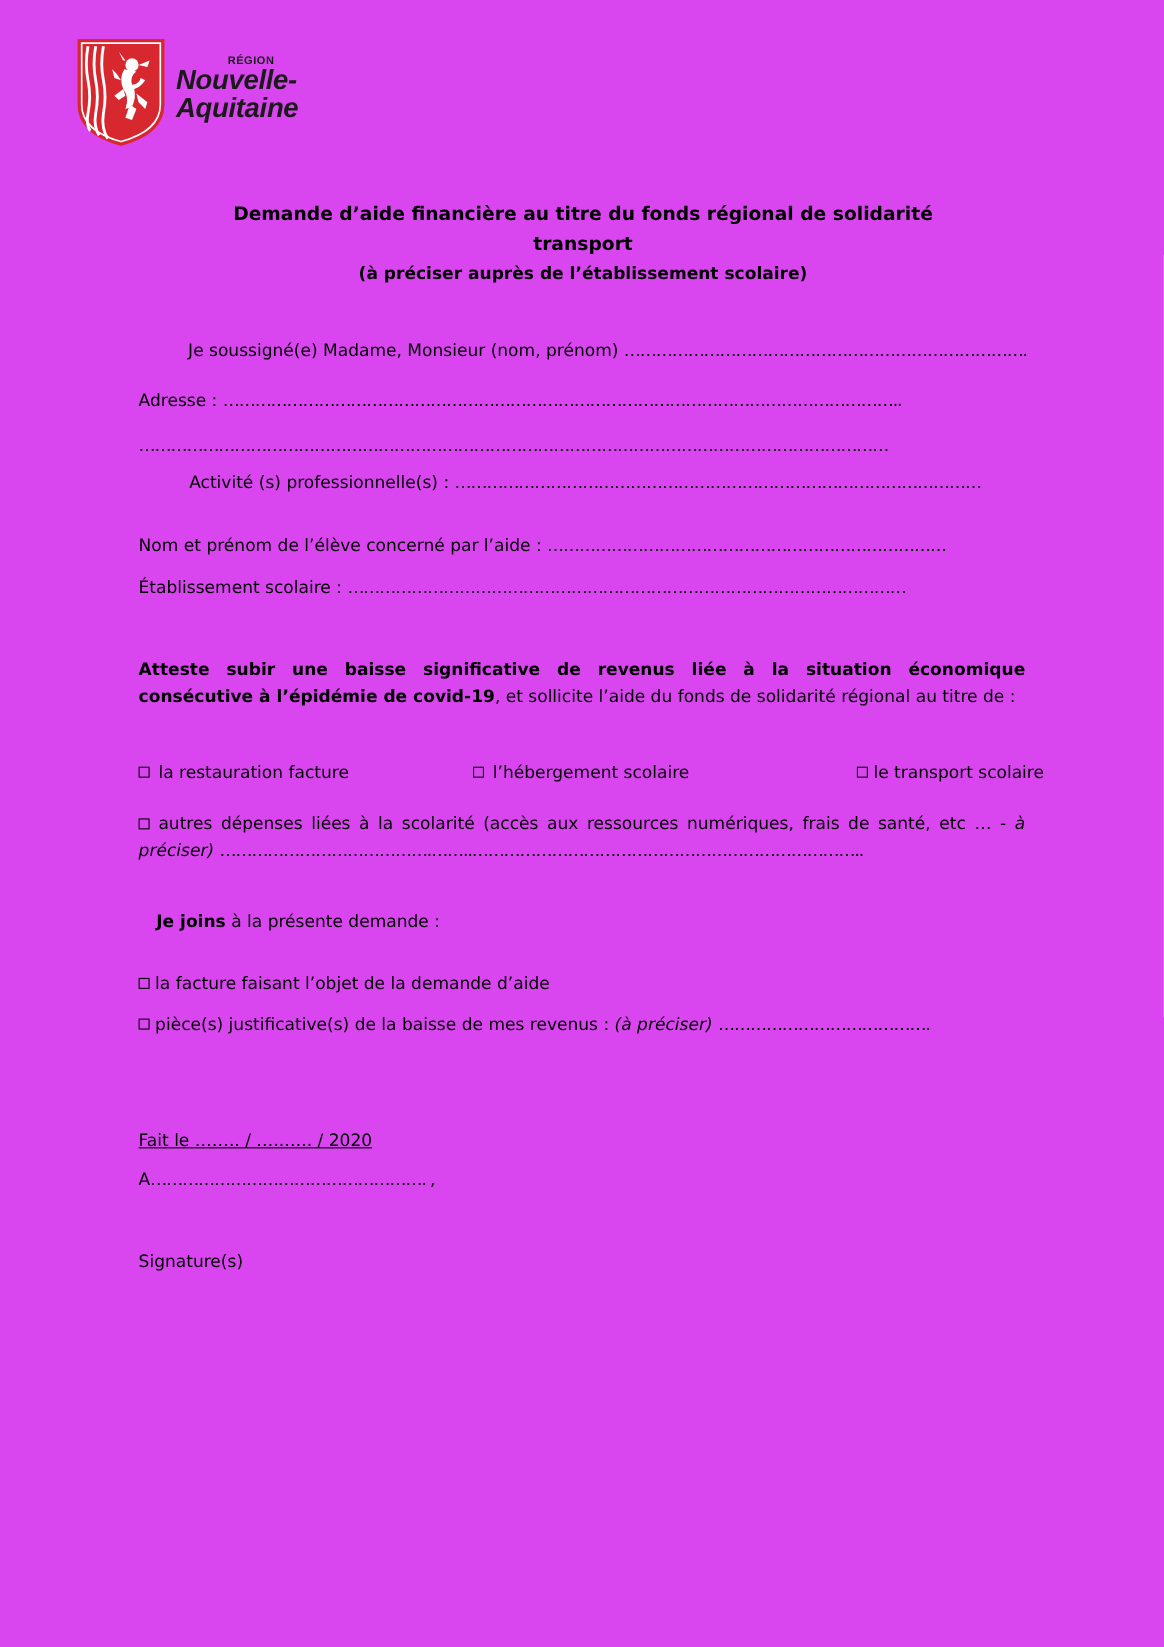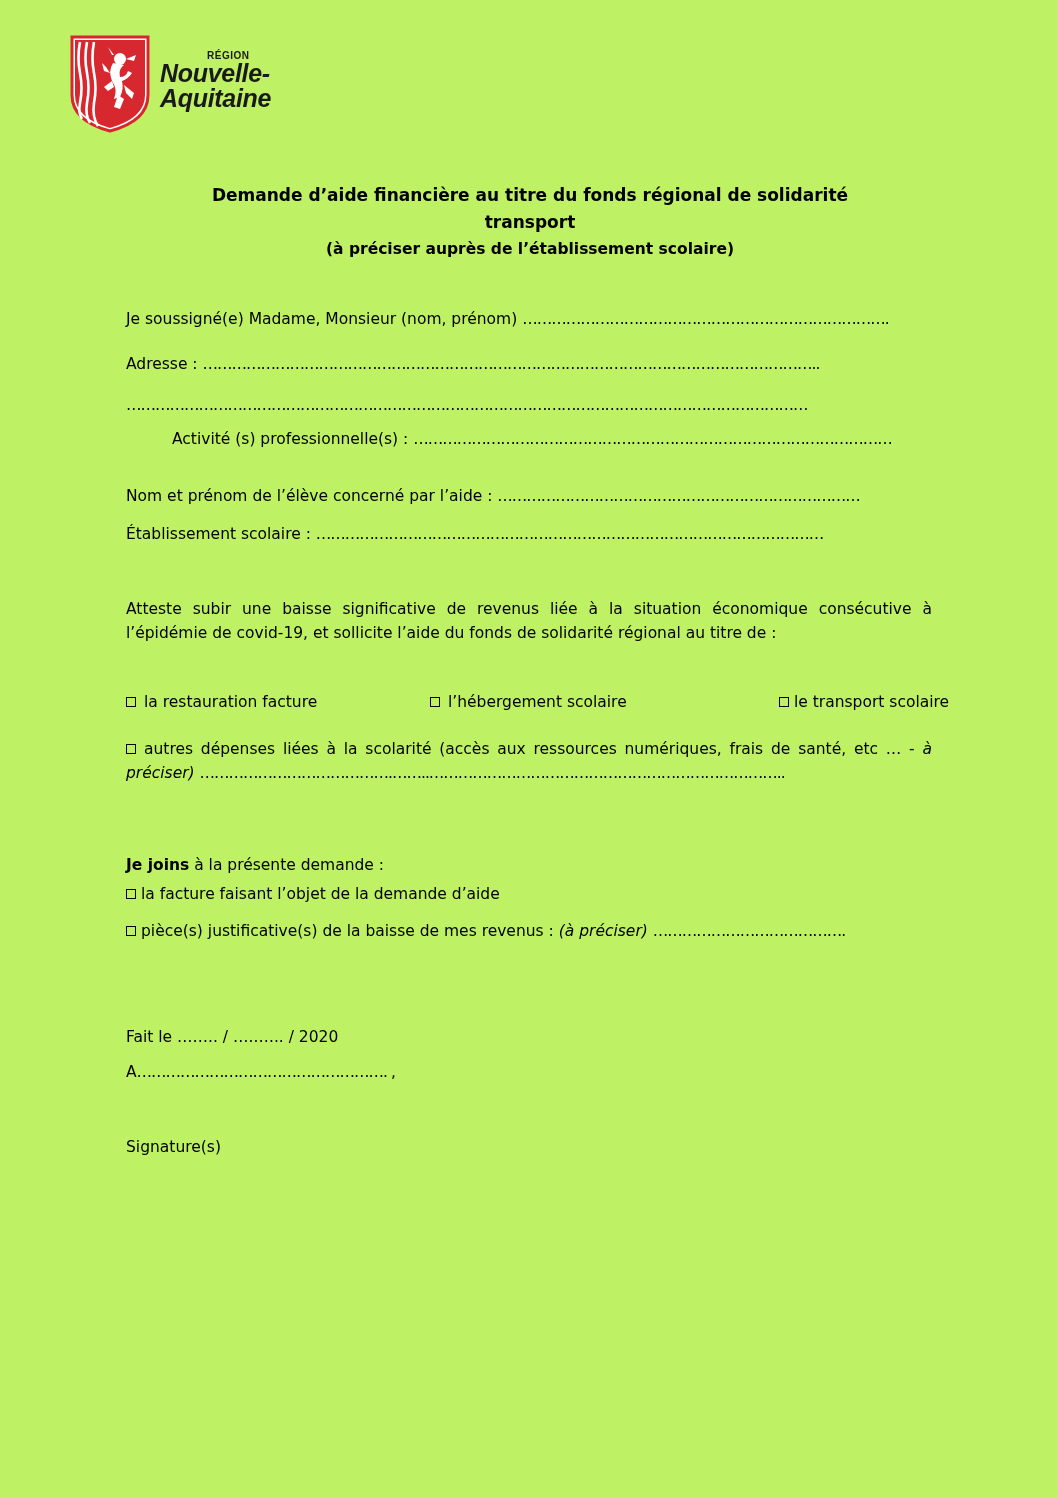--- a/index.html
+++ b/index.html
@@ -1,38 +1,38 @@
 <!DOCTYPE html>
 <html><head>
 <meta charset="utf-8">
 <style>
   html, body { margin: 0; padding: 0; background: #ffffff; }
   body { width: 1058px; height: 1497px; position: relative; overflow: hidden;
          font-family: "DejaVu Sans", sans-serif; color: #000; }
-  .page { position: absolute; left: 0; top: 0; width: 1058px; height: 1497px; background: #bef264; }
+  .page { position: absolute; left: 0; top: 0; width: 1058px; height: 1497px; background: #d946ef; }
 
   
   .logo { position: absolute; left: 68px; top: 33px; width: 220px; height: 102px; }
   .shield { position: absolute; left: 0; top: 0; width: 84px; height: 100px; }
   .logo-text { position: absolute; left: 92px; top: 16px; font-family: "Liberation Sans", sans-serif; }
   .logo-region { position: absolute; left: 47px; top: 1px; font-size: 10px; font-weight: bold; letter-spacing: 0.5px; white-space: nowrap; color: #1a1a1a; }
   .logo-line { position: absolute; left: 0; font-size: 25px; font-weight: bold; font-style: italic; white-space: nowrap; line-height: 25px; color: #1a1a1a; letter-spacing: -0.3px; }
   .logo-line1 { top: 12px; }
   .logo-line2 { top: 37px; }
 
   
   .title-block { position: absolute; left: 120px; top: 180px; width: 820px; text-align: center; }
   .title { font-weight: bold; font-size: 17px; line-height: 23px; margin: 4px; }
   .subtitle { font-weight: bold; font-size: 15.5px; line-height: 22px; margin: 0; }
 
   
   .line { position: absolute; left: 126px; font-size: 15.5px; white-space: nowrap; line-height: 20px; }
   .dots { letter-spacing: -1px; }
   .para { position: absolute; left: 126px; width: 806px; font-size: 15.5px; line-height: 24px; text-align: justify; }
-  .para b { font-weight: normal; }
+  .para b { font-weight: bold; }
   .cb { display: inline-block; width: 10px; height: 10px; border: 1.3px solid #000; vertical-align: 0px; margin-right: 8px; box-sizing: border-box; }
   .opt { position: absolute; font-size: 15.5px; white-space: nowrap; line-height: 20px; }
   i { font-style: italic; }
 </style>
 </head>
 <body>
 
 <div class="page">
 
   <div class="logo">
@@ -61,21 +61,21 @@
       <span class="logo-line logo-line2">Aquitaine</span>
     </div>
   </div>
 
   <div class="title-block">
     <p class="title">Demande d’aide financière au titre du fonds régional de solidarité</p>
     <p class="title">transport</p>
     <p class="subtitle">(à préciser auprès de l’établissement scolaire)</p>
   </div>
 
-  <div class="line" style="top:309px;">
+  <div class="line" style="top:309px;margin-left:45px;">
     <span>Je soussigné(e) Madame, Monsieur (nom, prénom)</span>
     <span class="dots">………………………………………………………………….</span>
   </div>
 
   <div class="line" style="top:354px;">
     <span>Adresse :</span>
     <span class="dots">………………………………………………………………………………………………………………..</span>
   </div>
   <div class="line" style="top:395px;">
     <span class="dots">……………………………………………………………………………………………………………………………</span>
@@ -109,36 +109,36 @@
   <div class="opt" style="left:733px; top:692px;padding-left:46px;">
     <span class="cb" style="margin-right:5px;"></span><span>le transport scolaire</span>
   </div>
 
   <div class="para" style="top:737px;">
     <span class="cb"></span><span>autres dépenses liées à la scolarité (accès aux ressources numériques, frais de santé, etc … -</span>
     <i>à préciser)</i>
     <span class="dots">………………………………….……..………………………………………………………………..</span>
   </div>
 
-  <div class="line" style="top:855px;">
+  <div class="line" style="top:828px;margin-left:16px;">
     <b>Je joins</b>
     <span>à la présente demande :</span>
   </div>
 
   <div class="line" style="top:884px;">
     <span class="cb" style="margin-right:5px;"></span><span>la facture faisant l’objet de la demande d’aide</span>
   </div>
 
   <div class="line" style="top:921px;">
     <span class="cb" style="margin-right:5px;"></span><span>pièce(s) justificative(s) de la baisse de mes revenus :</span>
     <i>(à préciser)</i>
     <span class="dots">………………………………….</span>
   </div>
 
-  <div class="line" style="top:1027px;">
+  <div class="line" style="top:1027px;text-decoration:underline;">
     <span>Fait le</span>
     <span>…….. / …..….. / 2020</span>
   </div>
   <div class="line" style="top:1062px;">
     <span>A</span><span class="dots">……………………………………………. ,</span>
   </div>
   <div class="line" style="top:1137px;">
     <span>Signature(s)</span>
   </div>
 

